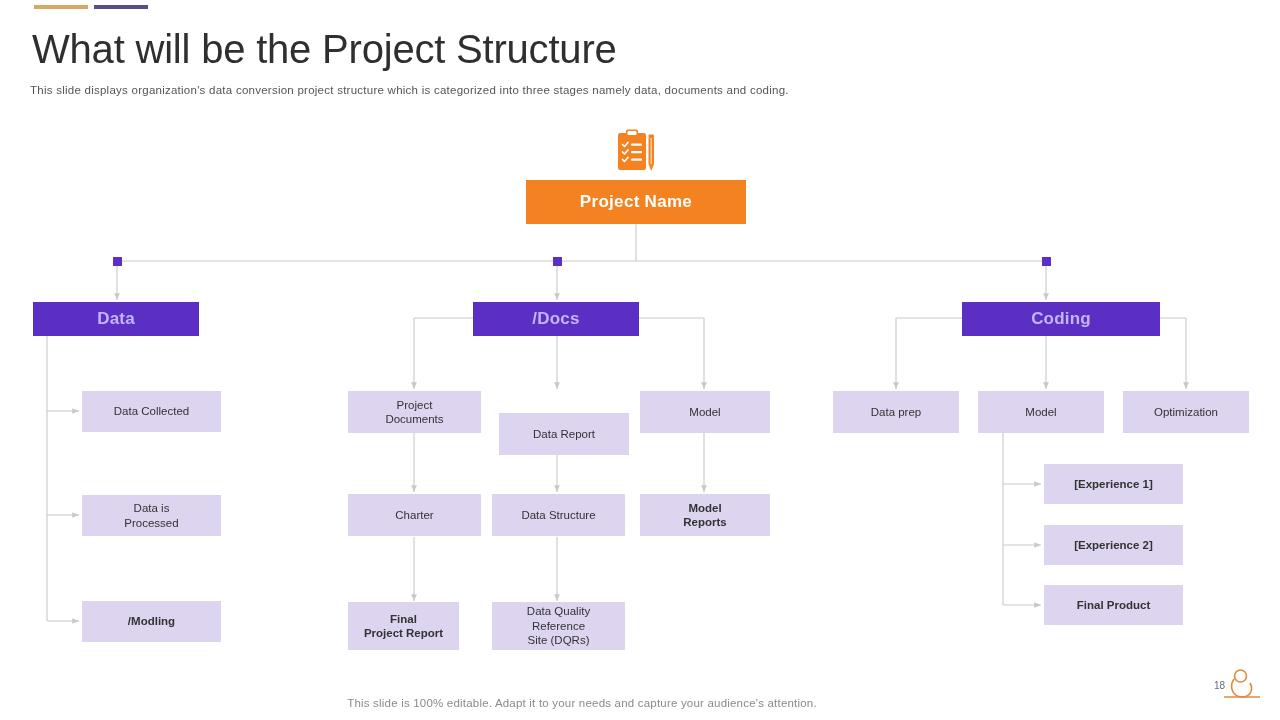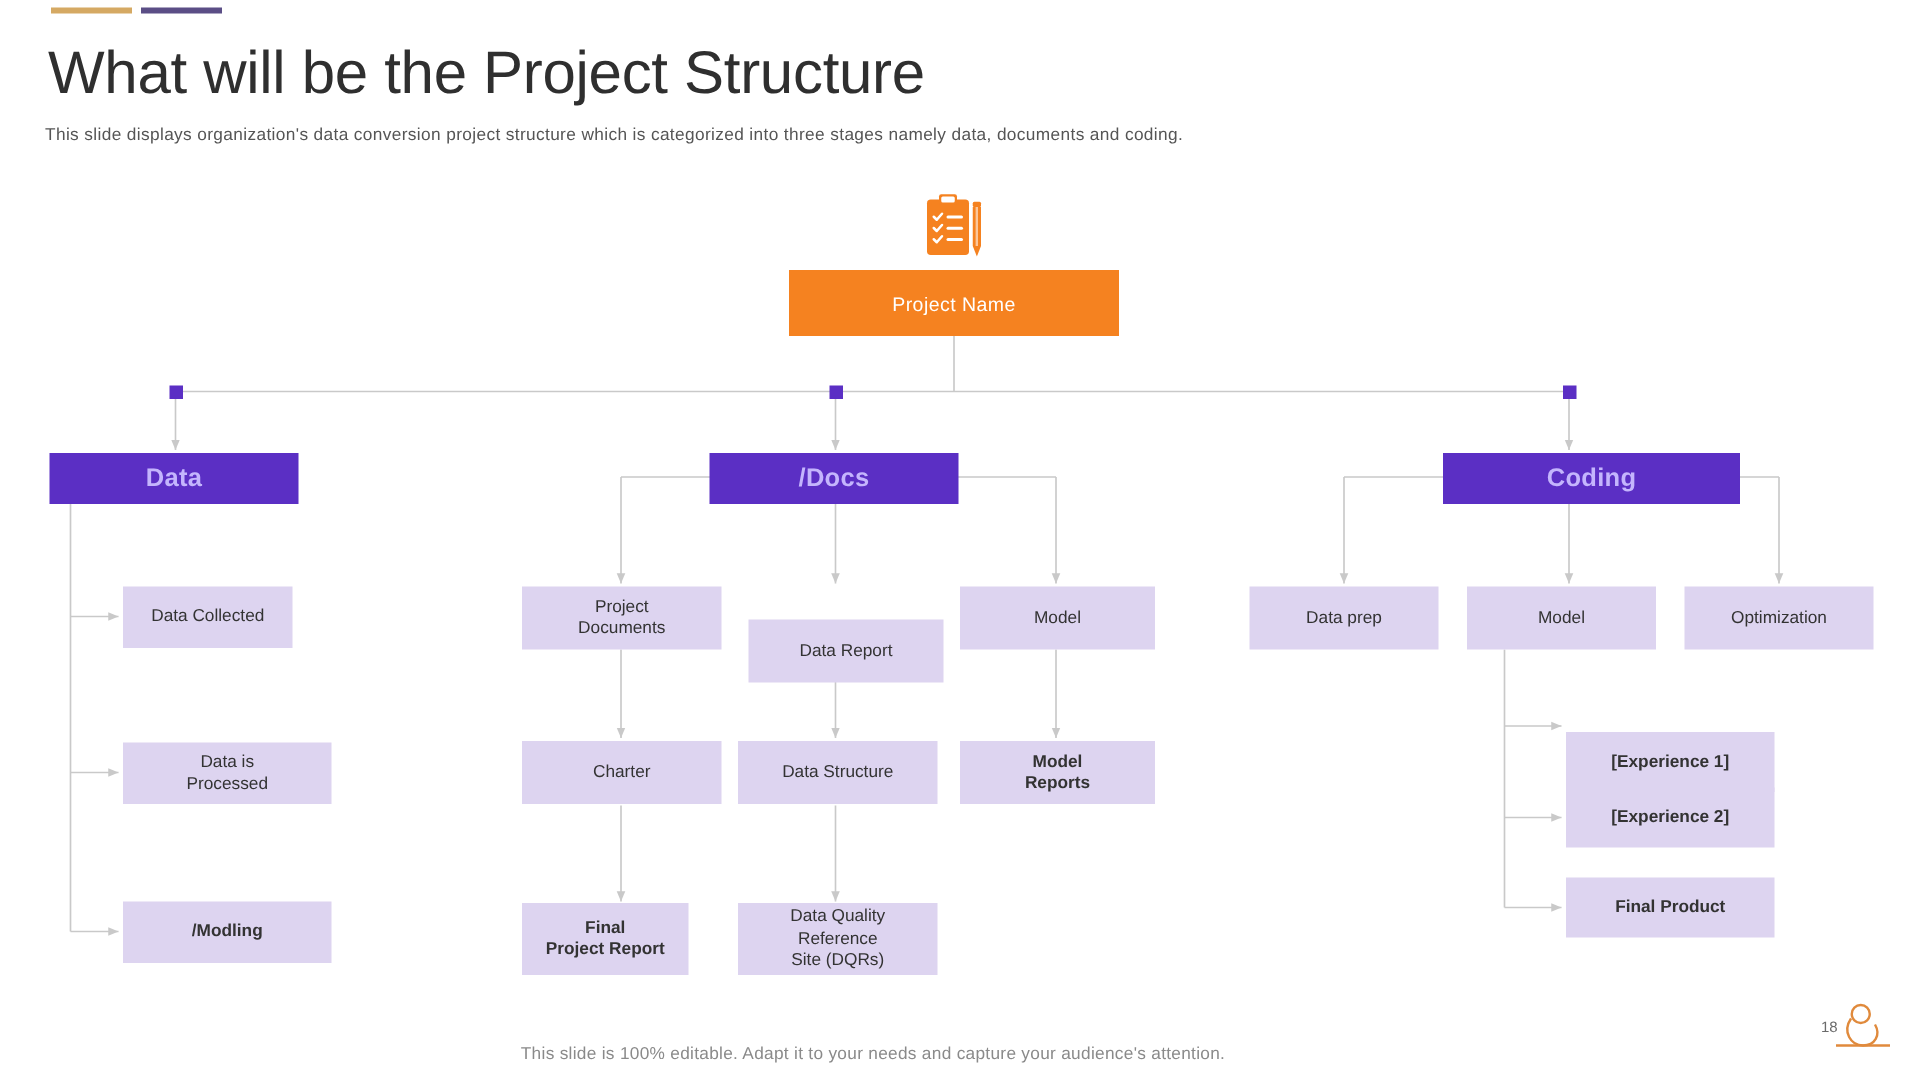--- a/index.html
+++ b/index.html
@@ -68,22 +68,22 @@
     top: 180px;
     width: 220px;
     height: 44px;
     background: #f58220;
     display: flex;
     align-items: center;
     justify-content: center;
   }
   #root-node .node-label {
     color: #ffffff;
-    font-size: 13px;
-    font-weight: normal;
+    font-size: 17px;
+    font-weight: bold;
     letter-spacing: 0.3px;
   }
 
   
   #connectors {
     position: absolute;
     left: 0;
     top: 0;
     width: 1280px;
     height: 720px;
@@ -246,40 +246,40 @@
 <div class="cat-header" id="cat-data">
   <span class="node-label">Data</span>
 </div>
 <div class="cat-header" id="cat-docs">
   <span class="node-label">/Docs</span>
 </div>
 <div class="cat-header" id="cat-coding">
   <span class="node-label">Coding</span>
 </div>
 
-<div class="leaf" style="left:82px;  top:391px; width:113px; height:41px;">Data Collected</div>
+<div class="leaf" style="left:82px;  top:391px; width:139px; height:41px;">Data Collected</div>
 <div class="leaf" style="left:82px;  top:495px; width:139px; height:41px;">Data is<br>Processed</div>
 <div class="leaf bold" style="left:82px;  top:601px; width:139px; height:41px;">/Modling</div>
 
 <div class="leaf" style="left:348px; top:391px; width:133px; height:42px;">Project<br>Documents</div>
 <div class="leaf" style="left:499px; top:391px; width:130px; height:42px;margin-top:22px;">Data Report</div>
 <div class="leaf" style="left:640px; top:391px; width:130px; height:42px;">Model</div>
 
 <div class="leaf" style="left:348px; top:494px; width:133px; height:42px;">Charter</div>
 <div class="leaf" style="left:492px; top:494px; width:133px; height:42px;">Data Structure</div>
 <div class="leaf bold" style="left:640px; top:494px; width:130px; height:42px;">Model<br>Reports</div>
 
 <div class="leaf bold" style="left:348px; top:602px; width:111px; height:48px;">Final<br>Project Report</div>
 <div class="leaf" style="left:492px; top:602px; width:133px; height:48px;">Data Quality<br>Reference<br>Site (DQRs)</div>
 
 <div class="leaf" style="left:833px;  top:391px; width:126px; height:42px;">Data prep</div>
 <div class="leaf" style="left:978px;  top:391px; width:126px; height:42px;">Model</div>
 <div class="leaf" style="left:1123px; top:391px; width:126px; height:42px;">Optimization</div>
 
-<div class="leaf bold" style="left:1044px; top:464px; width:139px; height:40px;margin-top:24px;">[Experience 1]</div>
+<div class="leaf bold" style="left:1044px; top:464px; width:139px; height:40px;">[Experience 1]</div>
 <div class="leaf bold" style="left:1044px; top:525px; width:139px; height:40px;">[Experience 2]</div>
 <div class="leaf bold" style="left:1044px; top:585px; width:139px; height:40px;">Final Product</div>
 
 <div id="footer-note">This slide is 100% editable. Adapt it to your needs and capture your audience's attention.</div>
 
 <div id="page-number-badge">
   <svg width="52" height="40" viewBox="0 0 52 40" aria-hidden="true">
     <g fill="none" stroke="#e08a3c" stroke-width="1.6">
       <circle cx="26.5" cy="10" r="6"></circle>
       <path d="M20,13 C14,22 20,31 28,31 C36,31 40,24 36,17"></path>

